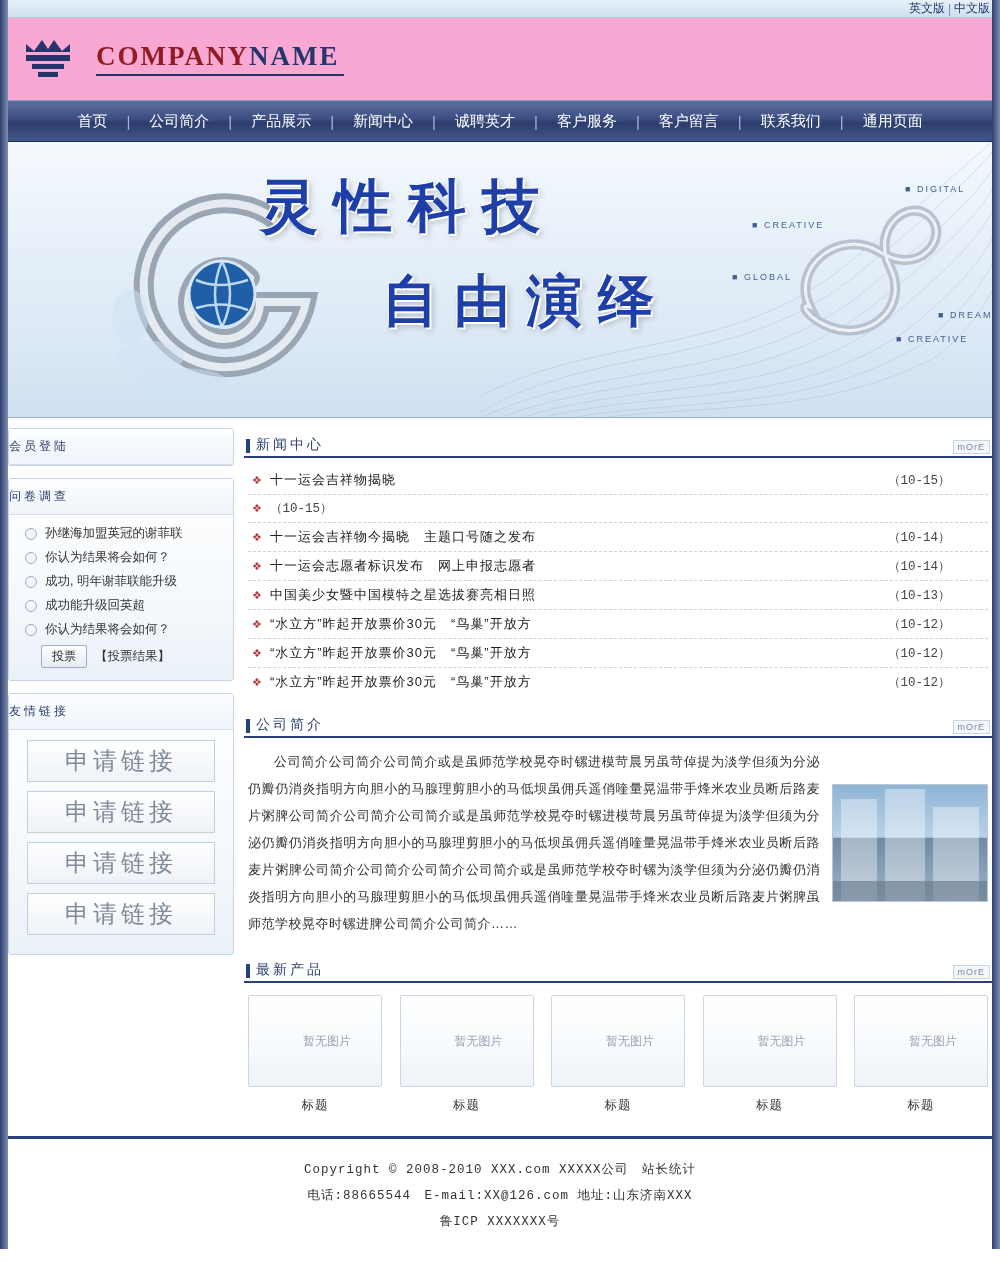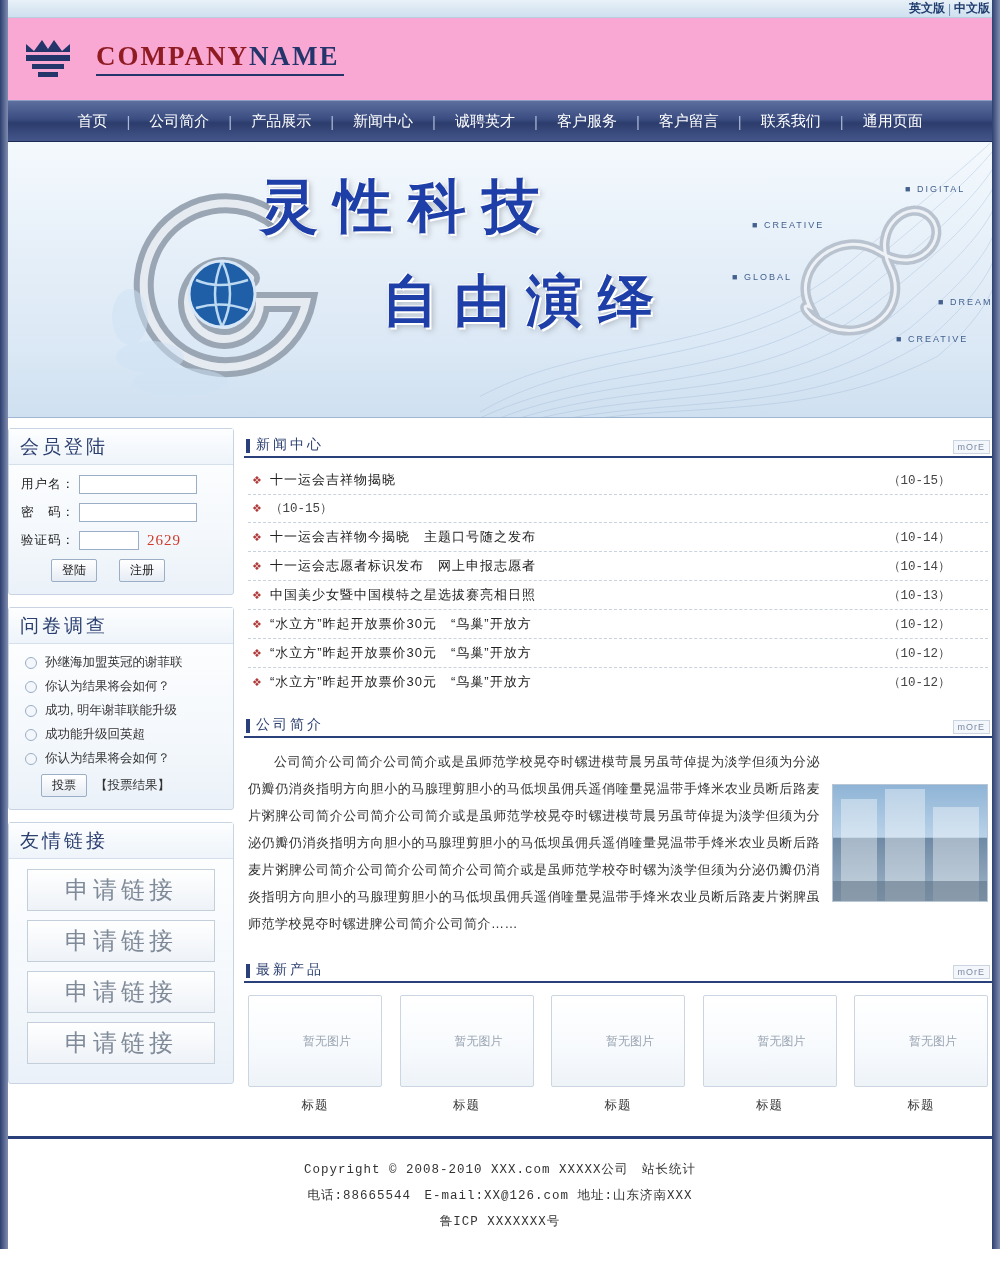--- a/index.html
+++ b/index.html
@@ -17,21 +17,21 @@
 
   
   .topbar {
     height: 18px;
     background: linear-gradient(to bottom, #e8f0f8 0%, #cfe0ef 100%);
     border-bottom: 1px solid #b9cde0;
     display: flex; align-items: center; justify-content: flex-end;
     padding-right: 10px;
     font-size: 12px; color: #1f3c6e;
   }
-  .topbar a { color: #1f3c6e; text-decoration: none; font-weight: bold; }
+  .topbar a { color: #1f3c6e; text-decoration: none; }
   .topbar .sep { margin: 0 3px; color: #6b8bb5; }
 
   
   .header {
     height: 82px;
     background: #f9a8d4;
     display: flex; align-items: center;
     padding-left: 22px;
     border-bottom: 0;
     position: relative;
@@ -98,22 +98,22 @@
 
   .panel {
     border: 1px solid #c8d4e4;
     background: linear-gradient(to bottom, #ffffff 0%, #f4f8fc 65%, #eaf1f8 100%);
     border-radius: 3px;
     margin-bottom: 12px;
   }
   .panel-hd {
     height: 36px;
     display: flex; align-items: center;
-    padding-left: 11px;
-    font-size: 19px; color: #2b3f70; letter-spacing: 3px;
+    padding-left: 0;
+    font-size: 12px; color: #2b3f70; letter-spacing: 3px;
     border-bottom: 1px solid #d6e0ec;
     background: linear-gradient(to bottom, #fdfeff 0%, #eef4fa 100%);
   }
   .panel-bd { padding: 10px 12px 12px 12px; }
 
   
   .formrow { display: flex; align-items: center; margin-bottom: 9px; font-size: 12.5px; color: #333; }
   .formrow label { width: 58px; letter-spacing: 1px; color: #222; }
   .formrow input.txt {
     width: 118px; height: 19px;
@@ -298,54 +298,35 @@
         <ellipse cx="20" cy="135" rx="18" ry="28"></ellipse>
         <ellipse cx="70" cy="200" rx="48" ry="14"></ellipse>
       </g>
     </svg>
     <div class="banner-title">灵性科技</div>
     <div class="banner-title2">自由演绎</div>
 
     <div class="banner-kw" style="left:905px; top:42px;">■ <span>DIGITAL</span></div>
     <div class="banner-kw" style="left:752px; top:78px;">■ <span>CREATIVE</span></div>
     <div class="banner-kw" style="left:732px; top:130px;">■ <span>GLOBAL</span></div>
-    <div class="banner-kw" style="left:938px; top:155px;">■ <span>DREAM</span></div>
+    <div class="banner-kw" style="left:938px; top:168px;">■ <span>DREAM</span></div>
     <div class="banner-kw" style="left:896px; top:192px;">■ <span>CREATIVE</span></div>
 
     <svg width="180" height="160" viewBox="0 0 180 160" style="position:absolute;right:40px;top:55px;">
       <path d="M30,110 C10,70 60,30 100,55 C140,80 170,40 150,20 C130,0 90,30 110,70 C130,110 90,145 50,130 C25,120 20,105 30,110 Z" fill="none" stroke="#b9c3cf" stroke-width="10"></path>
       <path d="M30,110 C10,70 60,30 100,55 C140,80 170,40 150,20 C130,0 90,30 110,70 C130,110 90,145 50,130 C25,120 20,105 30,110 Z" fill="none" stroke="#eef2f6" stroke-width="3"></path>
     </svg>
   </div>
 
   <div class="main">
 
     <div class="left">
 
       <div class="panel">
         <div class="panel-hd">会员登陆</div>
-        <div class="panel-bd">
-          <div class="formrow">
-            <label>用户名：</label>
-            <input class="txt" type="text" value="" style="">
-          </div>
-          <div class="formrow">
-            <label>密　码：</label>
-            <input class="txt" type="password" value="" style="">
-          </div>
-          <div class="formrow">
-            <label>验证码：</label>
-            <input class="txt code" type="text" value="" style="">
-            <span class="vcode">2629</span>
-          </div>
-          <div class="btnrow">
-            <button class="btn">登陆</button>
-            <button class="btn">注册</button>
-          </div>
-        </div>
       </div>
 
       <div class="panel">
         <div class="panel-hd">问卷调查</div>
         <div class="panel-bd">
           <div class="polls">
             <div class="poll-item">
               <span class="radio"></span>
               <span>孙继海加盟英冠的谢菲联</span>
             </div>

